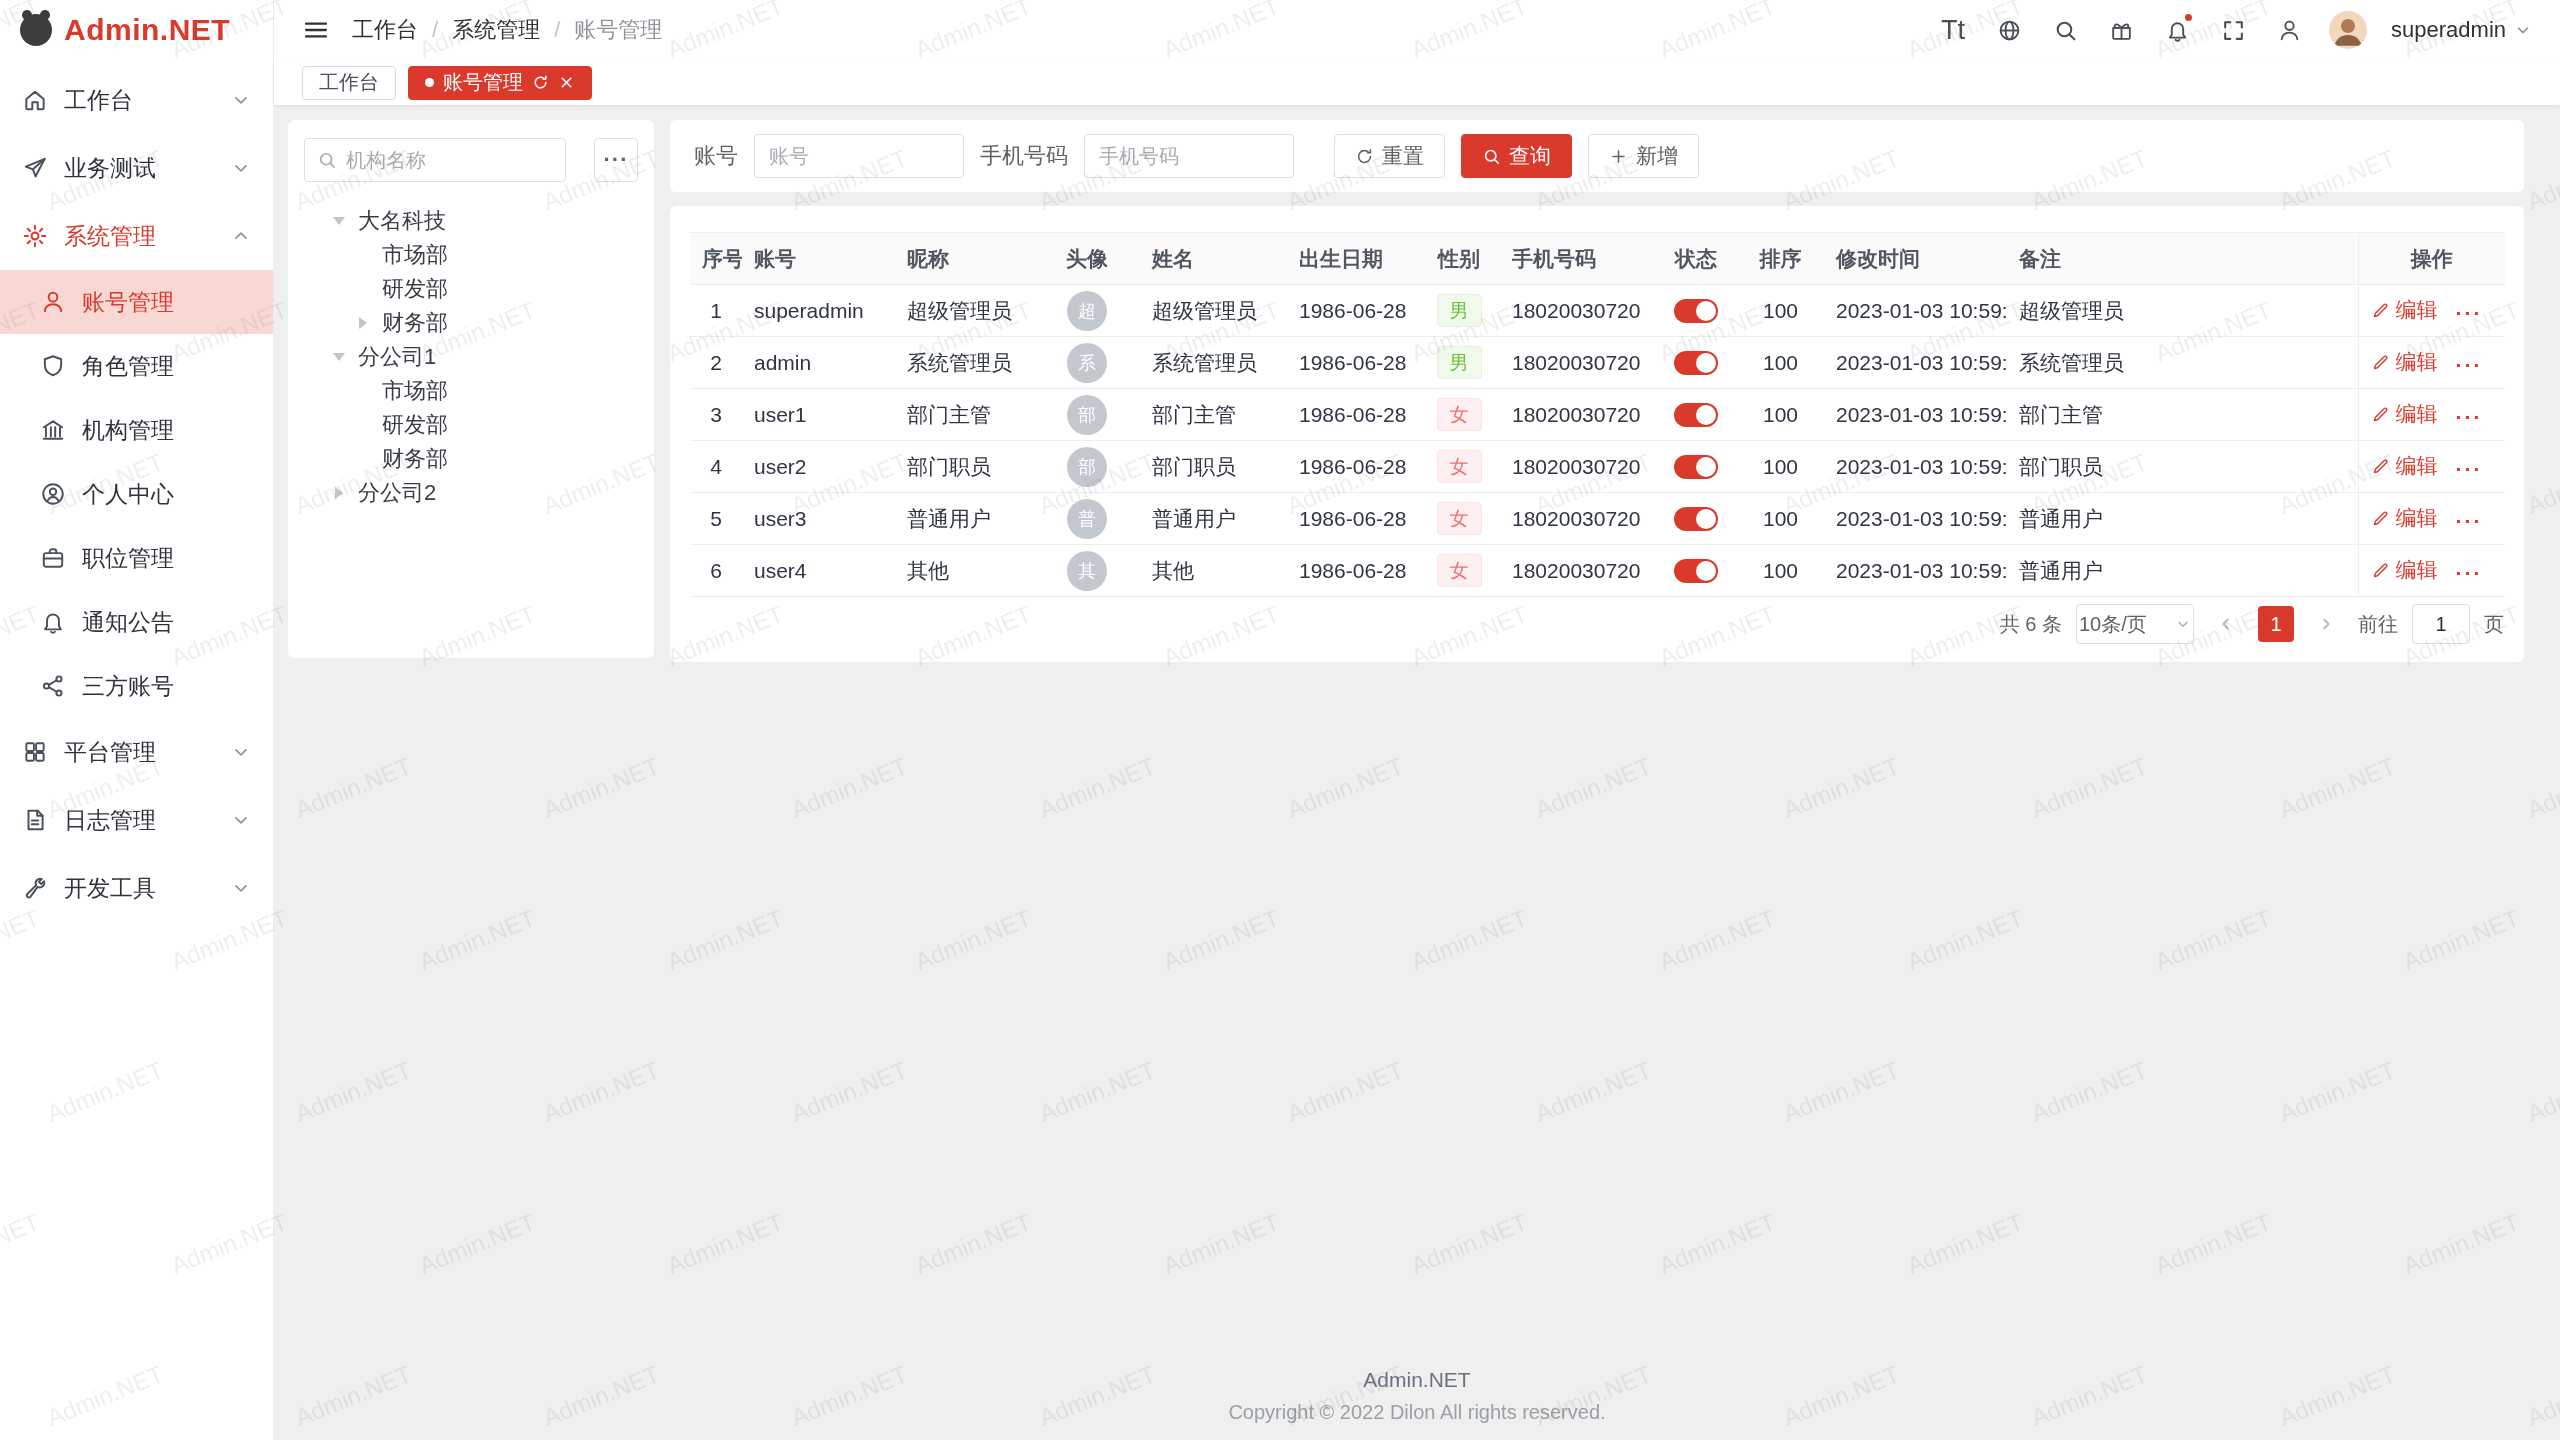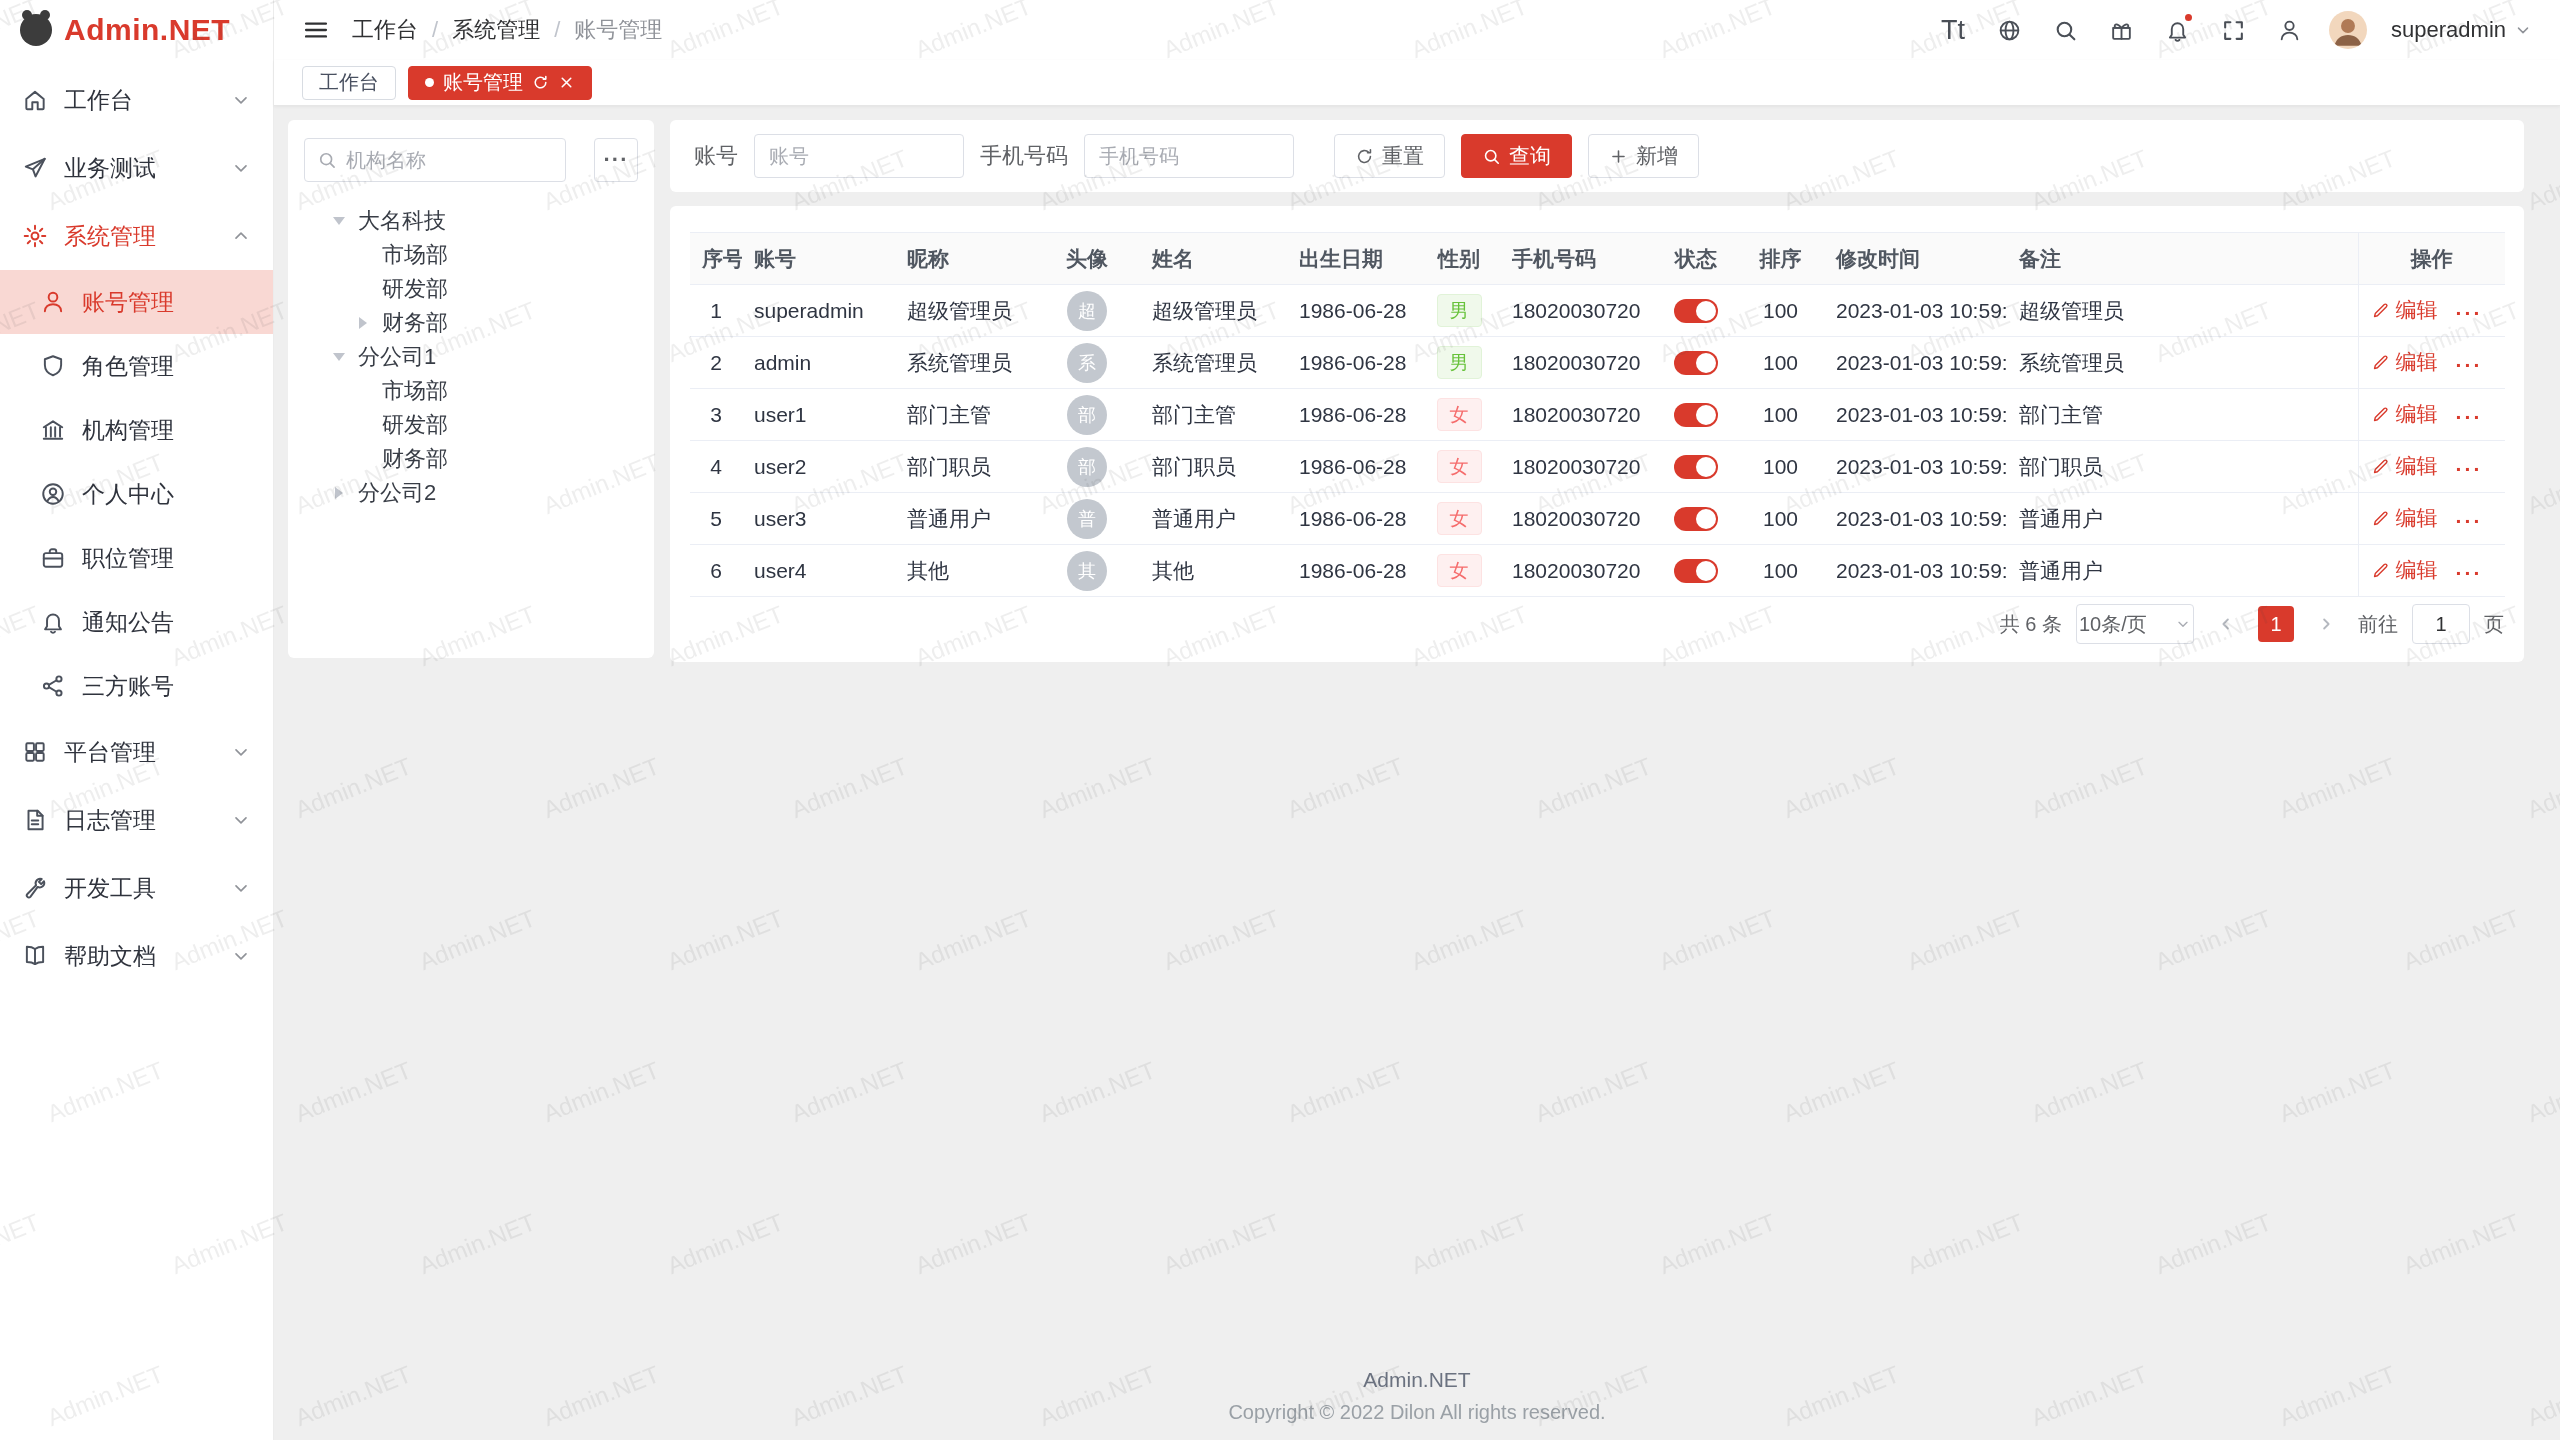--- a/index.html
+++ b/index.html
@@ -283,34 +283,20 @@
             </svg>
           </span>
         <span class="mi-label">开发工具</span>
         <span class="mi-arrow">
             <svg viewBox="0 0 24 24" fill="none" stroke="currentColor" stroke-width="2" stroke-linecap="round" stroke-linejoin="round">
               <path d="M6 9.5l6 6 6-6"></path>
             </svg>
           </span>
       </div>
 
-      <div class="menu-item">
-        <span class="mi-icon">
-            <svg viewBox="0 0 24 24" fill="none" stroke="currentColor" stroke-width="1.8" stroke-linecap="round" stroke-linejoin="round">
-              <path d="M12 5.5C10 4 7.5 3.5 4.5 3.5v14c3 0 5.5.5 7.5 2 2-1.5 4.5-2 7.5-2v-14c-3 0-5.5.5-7.5 2Z"></path>
-              <path d="M12 5.5v14"></path>
-            </svg>
-          </span>
-        <span class="mi-label">帮助文档</span>
-        <span class="mi-arrow">
-            <svg viewBox="0 0 24 24" fill="none" stroke="currentColor" stroke-width="2" stroke-linecap="round" stroke-linejoin="round">
-              <path d="M6 9.5l6 6 6-6"></path>
-            </svg>
-          </span>
-      </div>
 
     </nav>
   </aside>
 
   <div class="main">
 
     <header class="topbar">
       <span class="hamburger">
           <svg viewBox="0 0 24 24" fill="none" stroke="currentColor" stroke-width="2" stroke-linecap="round">
             <path d="M3.5 6.5h17M3.5 12h17M3.5 17.5h17"></path>

